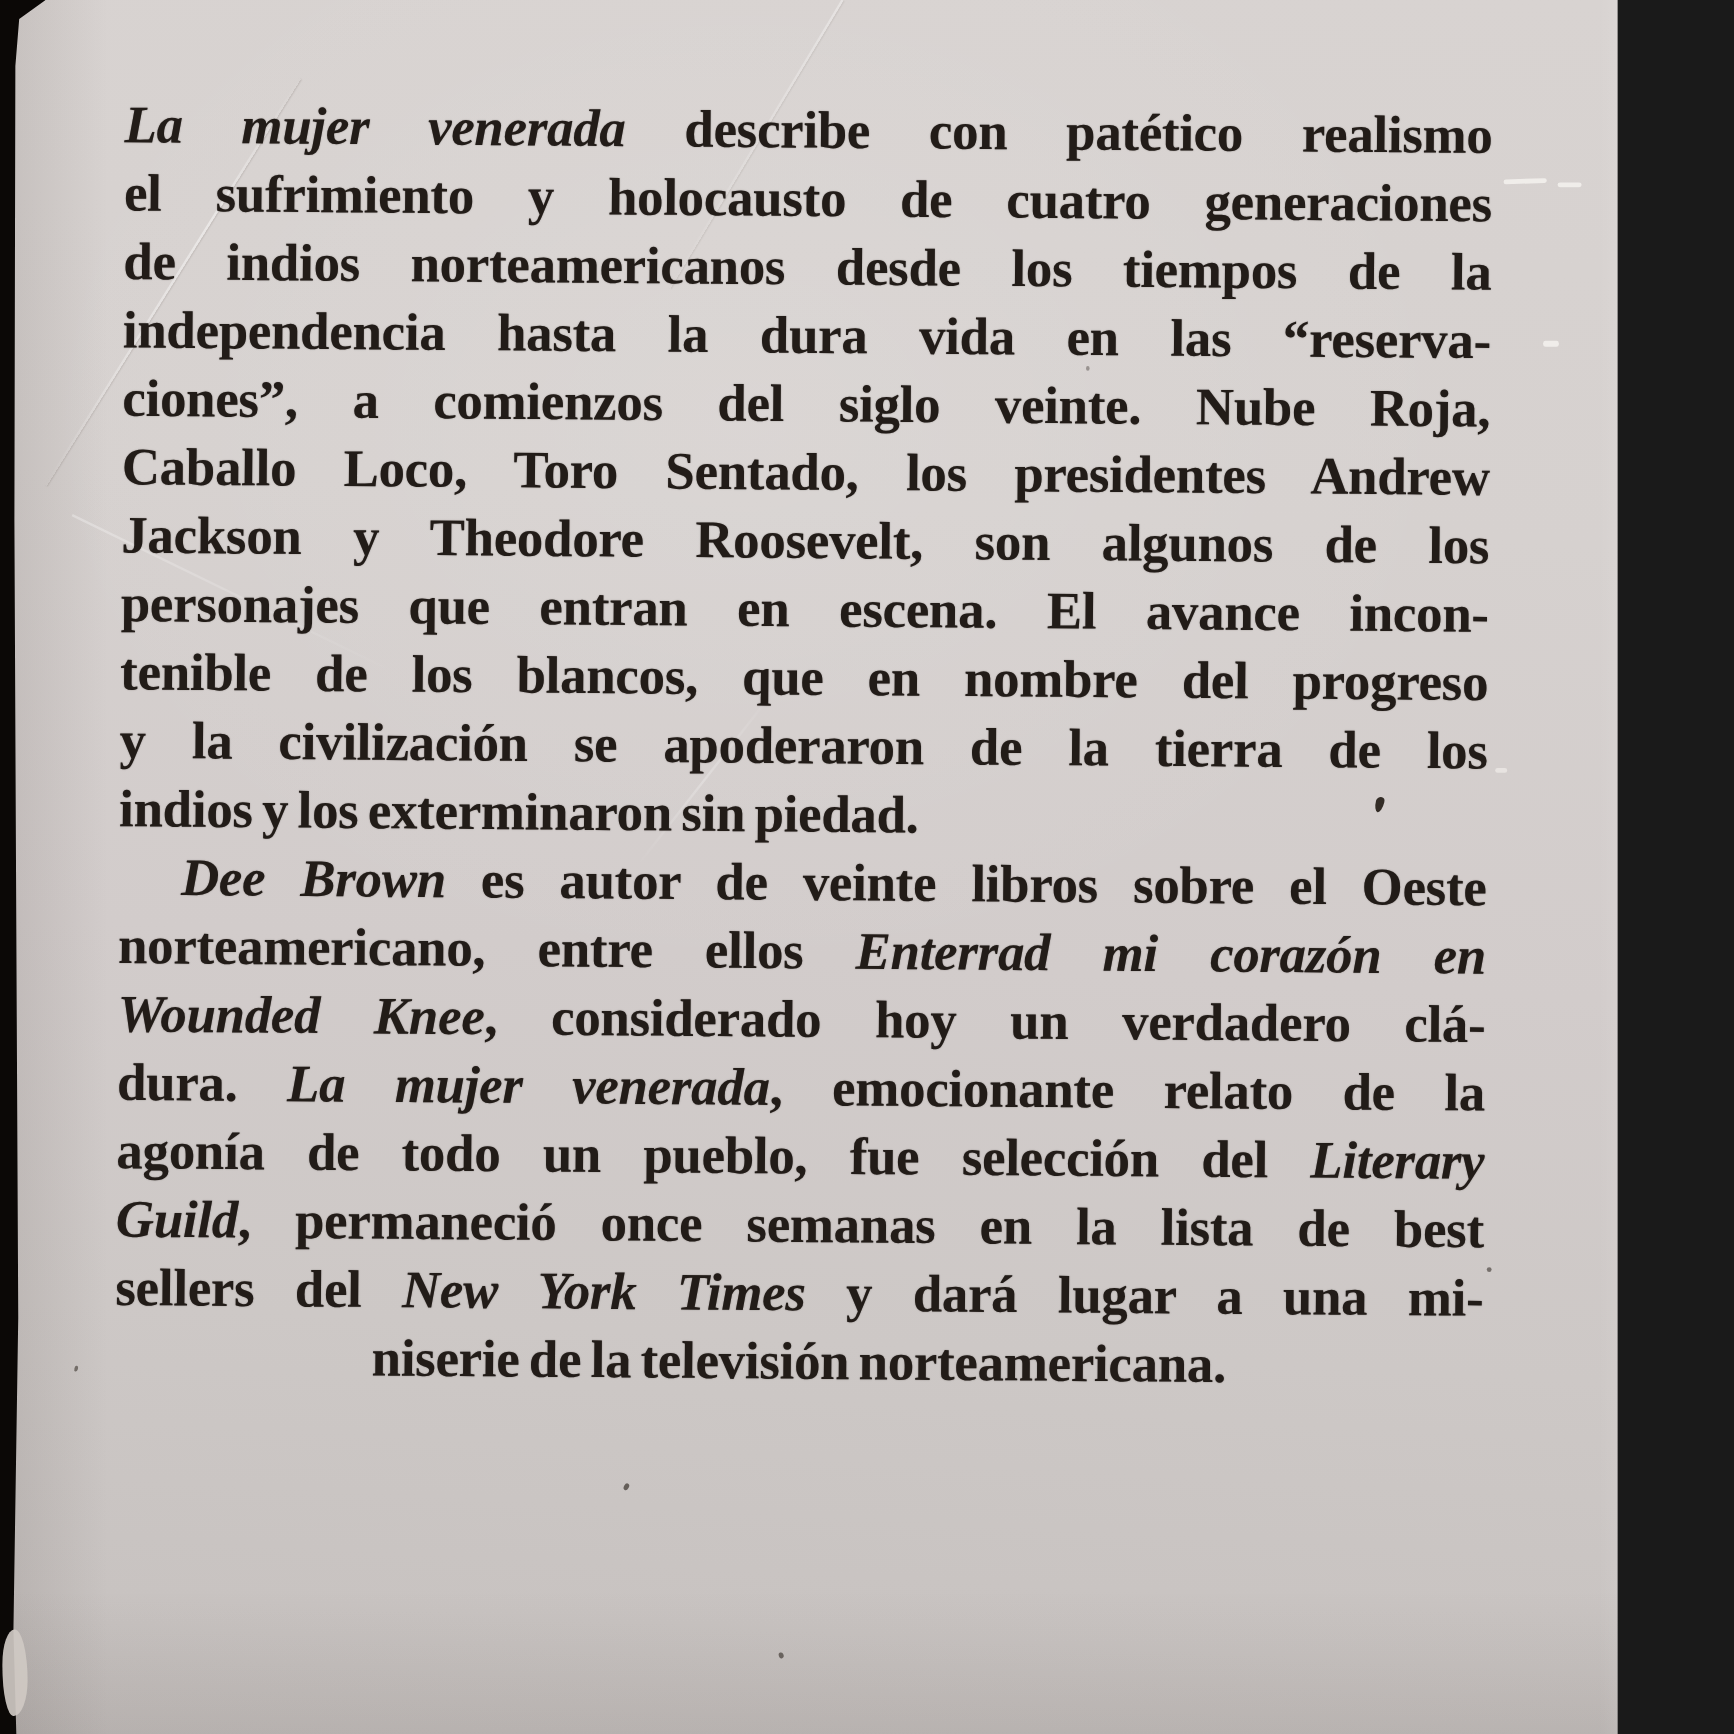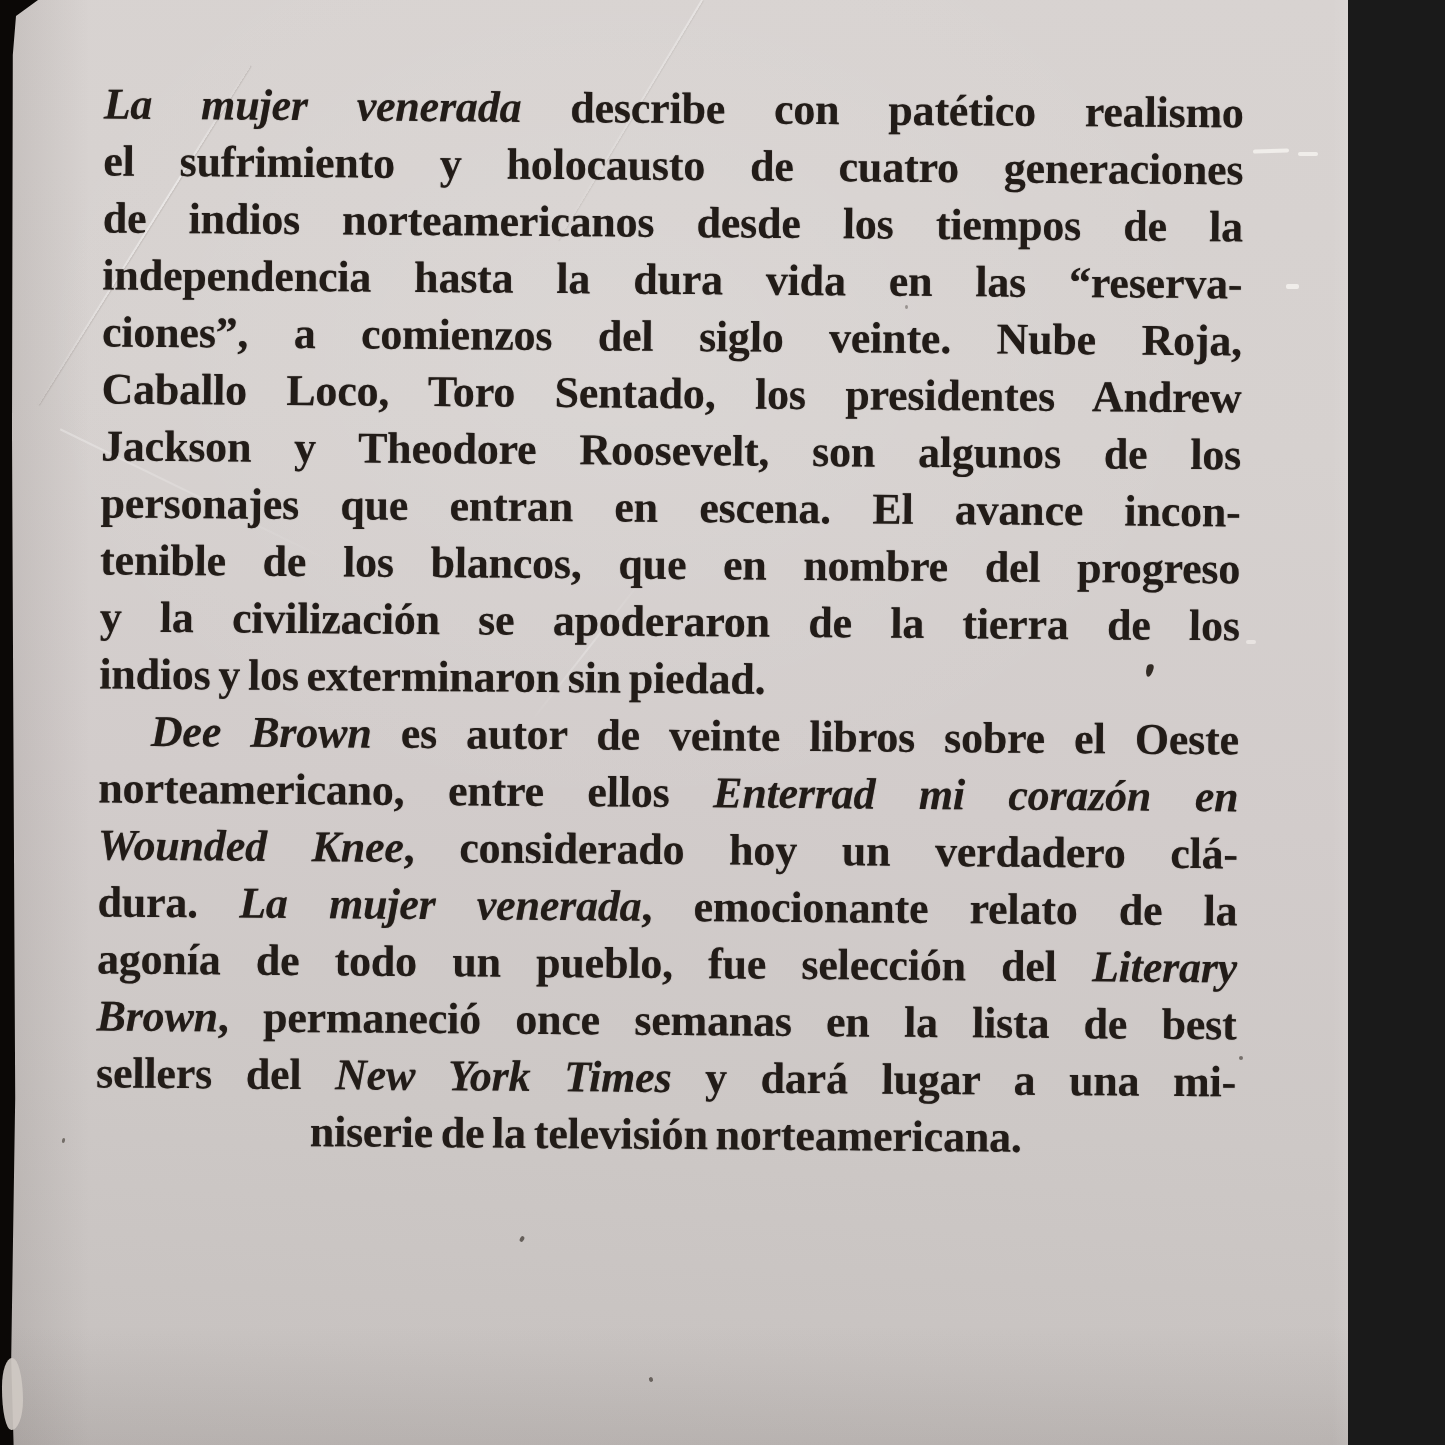--- a/index.html
+++ b/index.html
@@ -116,17 +116,17 @@
       <div class="line"><span class="seg">Jackson y Theodore Roosevelt, son algunos de los</span></div>
       <div class="line"><span class="seg">personajes que entran en escena. El avance incon-</span></div>
       <div class="line"><span class="seg">tenible de los blancos, que en nombre del progreso</span></div>
       <div class="line"><span class="seg">y la civilización se apoderaron de la tierra de los</span></div>
       <div class="line" style="text-align-last: left;"><span class="seg">indios y los exterminaron sin piedad.</span></div>
       <div class="line indent"><span class="seg it">Dee Brown</span><span class="seg"> es autor de veinte libros sobre el Oeste</span></div>
       <div class="line"><span class="seg">norteamericano, entre ellos </span><span class="seg it">Enterrad mi corazón en</span></div>
       <div class="line"><span class="seg it">Wounded Knee</span><span class="seg">, considerado hoy un verdadero clá-</span></div>
       <div class="line"><span class="seg">dura. </span><span class="seg it">La mujer venerada</span><span class="seg">, emocionante relato de la</span></div>
       <div class="line"><span class="seg">agonía de todo un pueblo, fue selección del </span><span class="seg it">Literary</span></div>
-      <div class="line"><span class="seg it">Brown</span><span class="seg">, permaneció once semanas en la lista de best</span></div>
+      <div class="line"><span class="seg it">Guild</span><span class="seg">, permaneció once semanas en la lista de best</span></div>
       <div class="line"><span class="seg">sellers del </span><span class="seg it">New York Times</span><span class="seg"> y dará lugar a una mi-</span></div>
       <div class="line" style="text-align-last: center;"><span class="seg">niserie de la televisión norteamericana.</span></div>
     </div>
 </div>
 
 </body></html>

